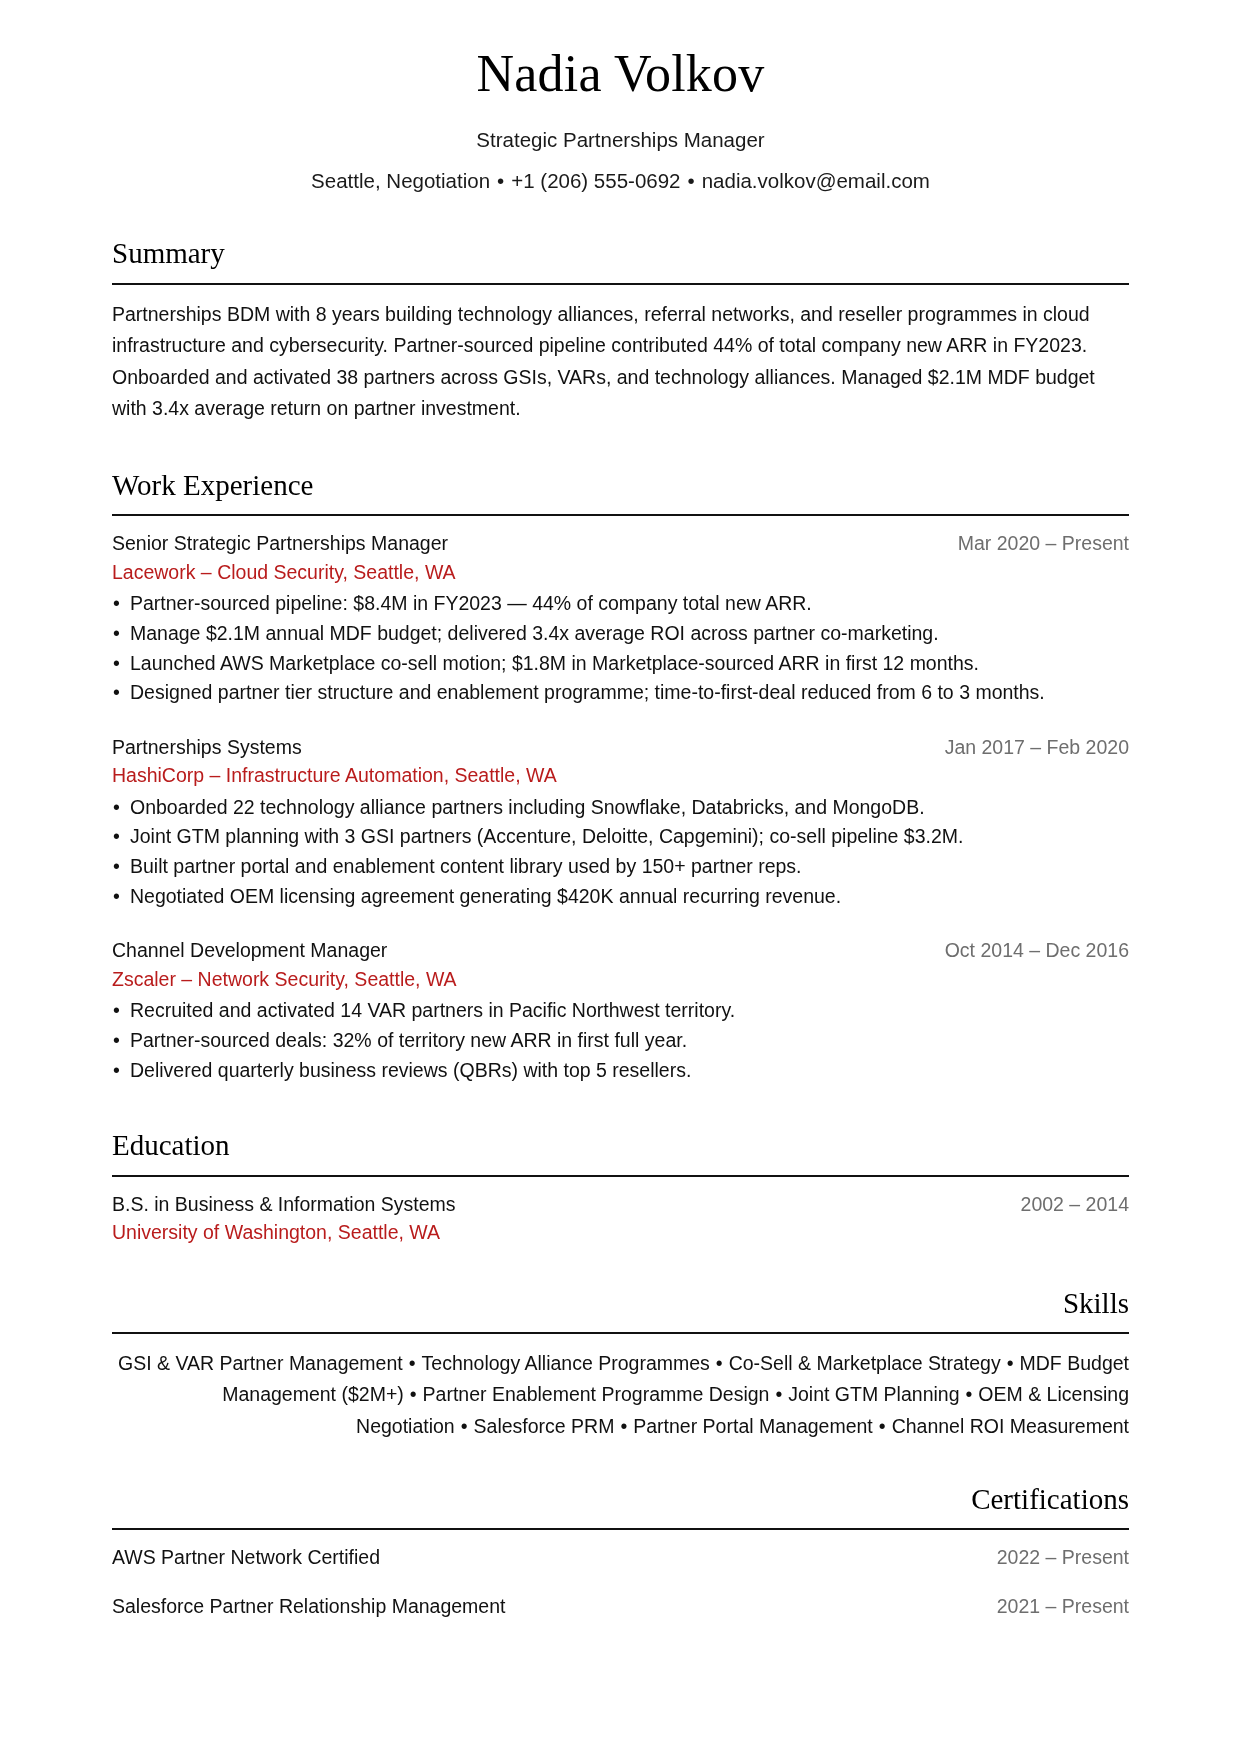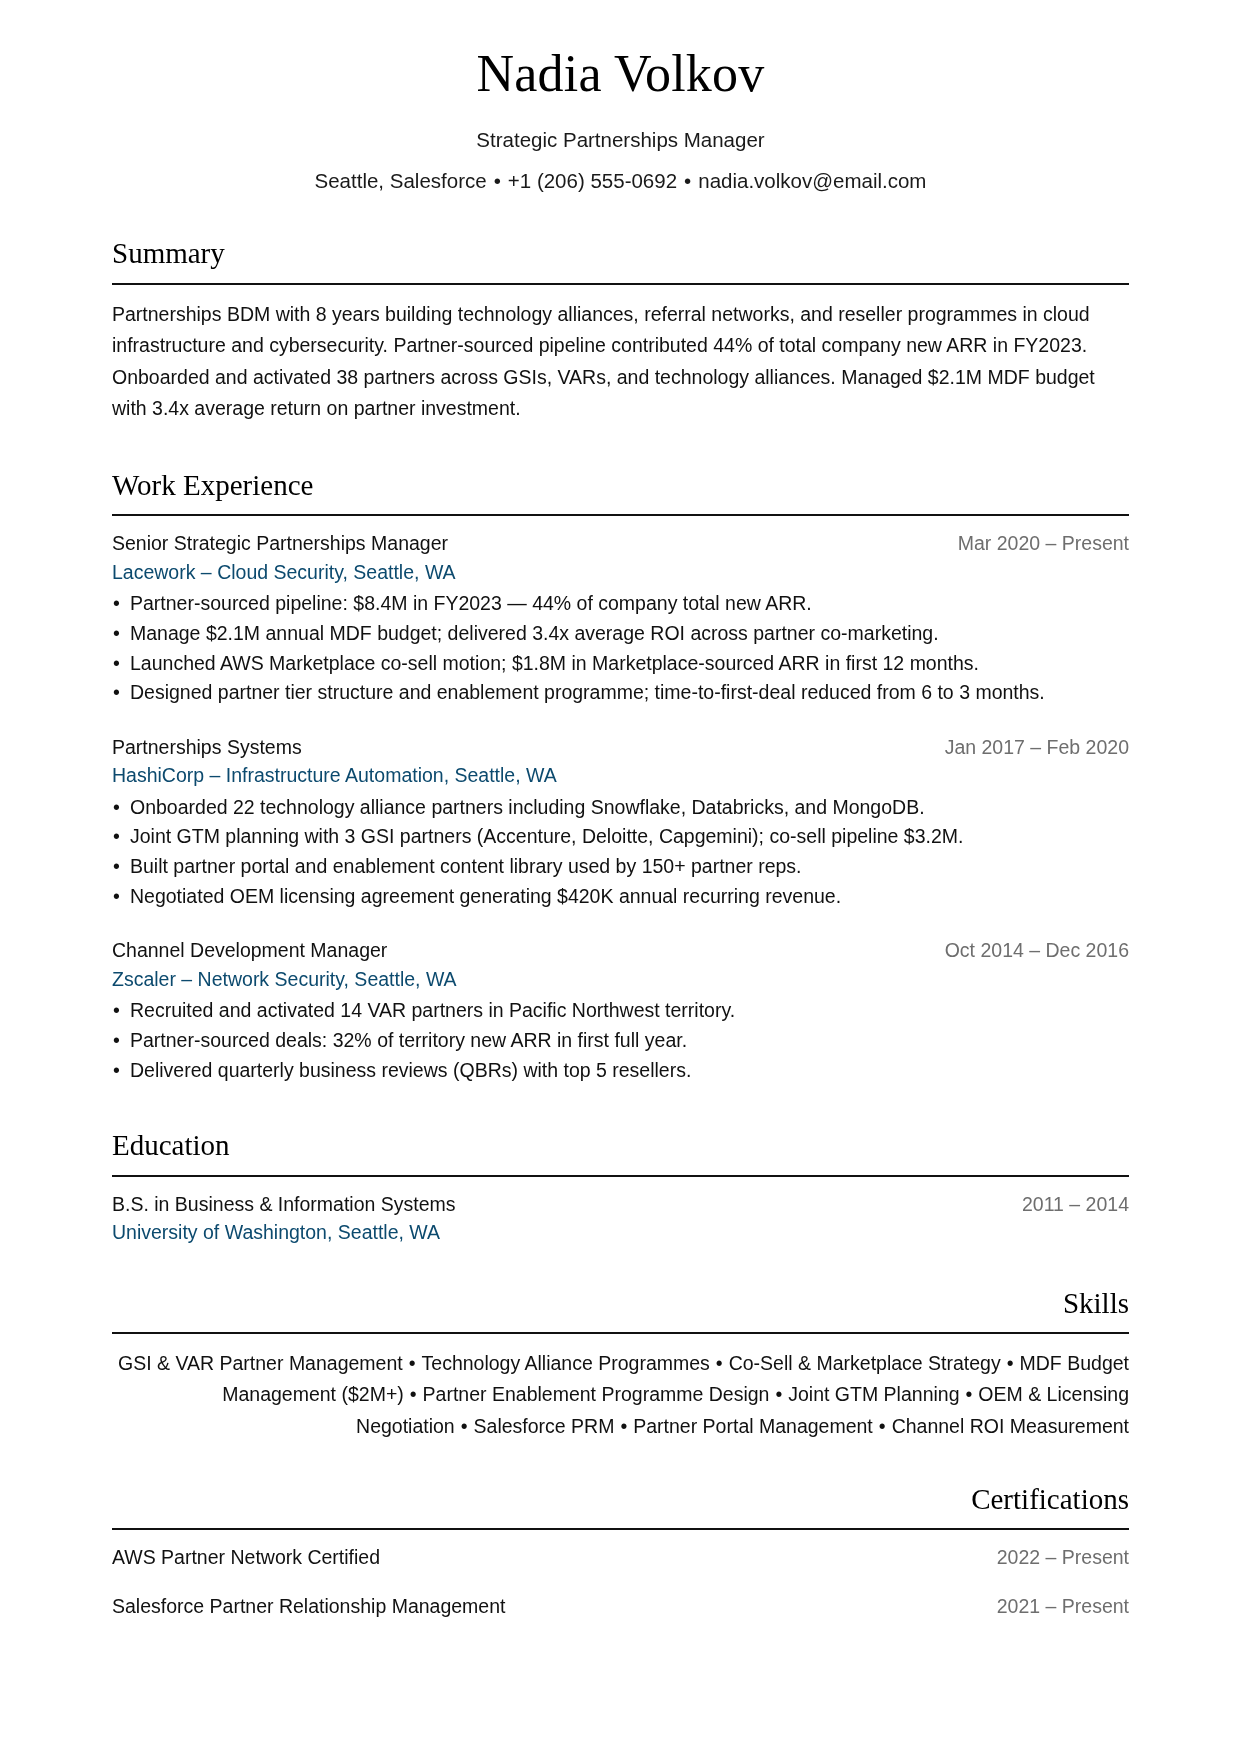--- a/index.html
+++ b/index.html
@@ -102,21 +102,21 @@
   .entry-date {
     font-size: 19.5px;
     line-height: 1.4;
     color: #6e6e6e;
     white-space: nowrap;
     flex: none;
   }
   .entry-sub {
     font-size: 19.5px;
     line-height: 1.42;
-    color: #0c4a6e;
+    color: #b91c1c;
     margin-top: 1px;
   }
   .bullets {
     list-style: none;
     margin: 3px 0 0 0;
     padding: 0;
   }
   .bullets li {
     font-size: 19.5px;
     line-height: 1.52;
@@ -149,21 +149,21 @@
 </style>
 </head>
 <body>
 
 <div class="page">
 
   <div class="doc-header">
     <h1 class="name">Nadia Volkov</h1>
     <div class="headline">Strategic Partnerships Manager</div>
     <div class="contact">
-      <span>Seattle, Salesforce</span><span class="sep">•</span><span>+1 (206) 555-0692</span><span class="sep">•</span><span>nadia.volkov@email.com</span>
+      <span>Seattle, Negotiation</span><span class="sep">•</span><span>+1 (206) 555-0692</span><span class="sep">•</span><span>nadia.volkov@email.com</span>
     </div>
   </div>
 
   <div class="section">
     <h2 class="section-title">Summary</h2>
     <hr class="rule">
     <p class="body-text">Partnerships BDM with 8 years building technology alliances, referral networks, and reseller programmes in cloud infrastructure and cybersecurity. Partner-sourced pipeline contributed 44% of total company new ARR in FY2023. Onboarded and activated 38 partners across GSIs, VARs, and technology alliances. Managed $2.1M MDF budget with 3.4x average return on partner investment.</p>
   </div>
 
   <div class="section">
@@ -211,21 +211,21 @@
       </div>
   </div>
 
   <div class="section">
     <h2 class="section-title">Education</h2>
     <hr class="rule">
     <div id="education-entries">
         <div class="entry">
           <div class="entry-head">
             <div class="entry-title">B.S. in Business &amp; Information Systems</div>
-            <div class="entry-date">2011 – 2014</div>
+            <div class="entry-date">2002 – 2014</div>
           </div>
           <div class="entry-sub">University of Washington, Seattle, WA</div>
         </div>
       </div>
   </div>
 
   <div class="section tight">
     <h2 class="section-title">Skills</h2>
     <hr class="rule">
     <p class="skills-text" id="skills-text"><span>GSI &amp; VAR Partner Management</span><span class="sep">•</span><span>Technology Alliance Programmes</span><span class="sep">•</span><span>Co-Sell &amp; Marketplace Strategy</span><span class="sep">•</span><span>MDF Budget Management ($2M+)</span><span class="sep">•</span><span>Partner Enablement Programme Design</span><span class="sep">•</span><span>Joint GTM Planning</span><span class="sep">•</span><span>OEM &amp; Licensing Negotiation</span><span class="sep">•</span><span>Salesforce PRM</span><span class="sep">•</span><span>Partner Portal Management</span><span class="sep">•</span><span>Channel ROI Measurement</span></p>

